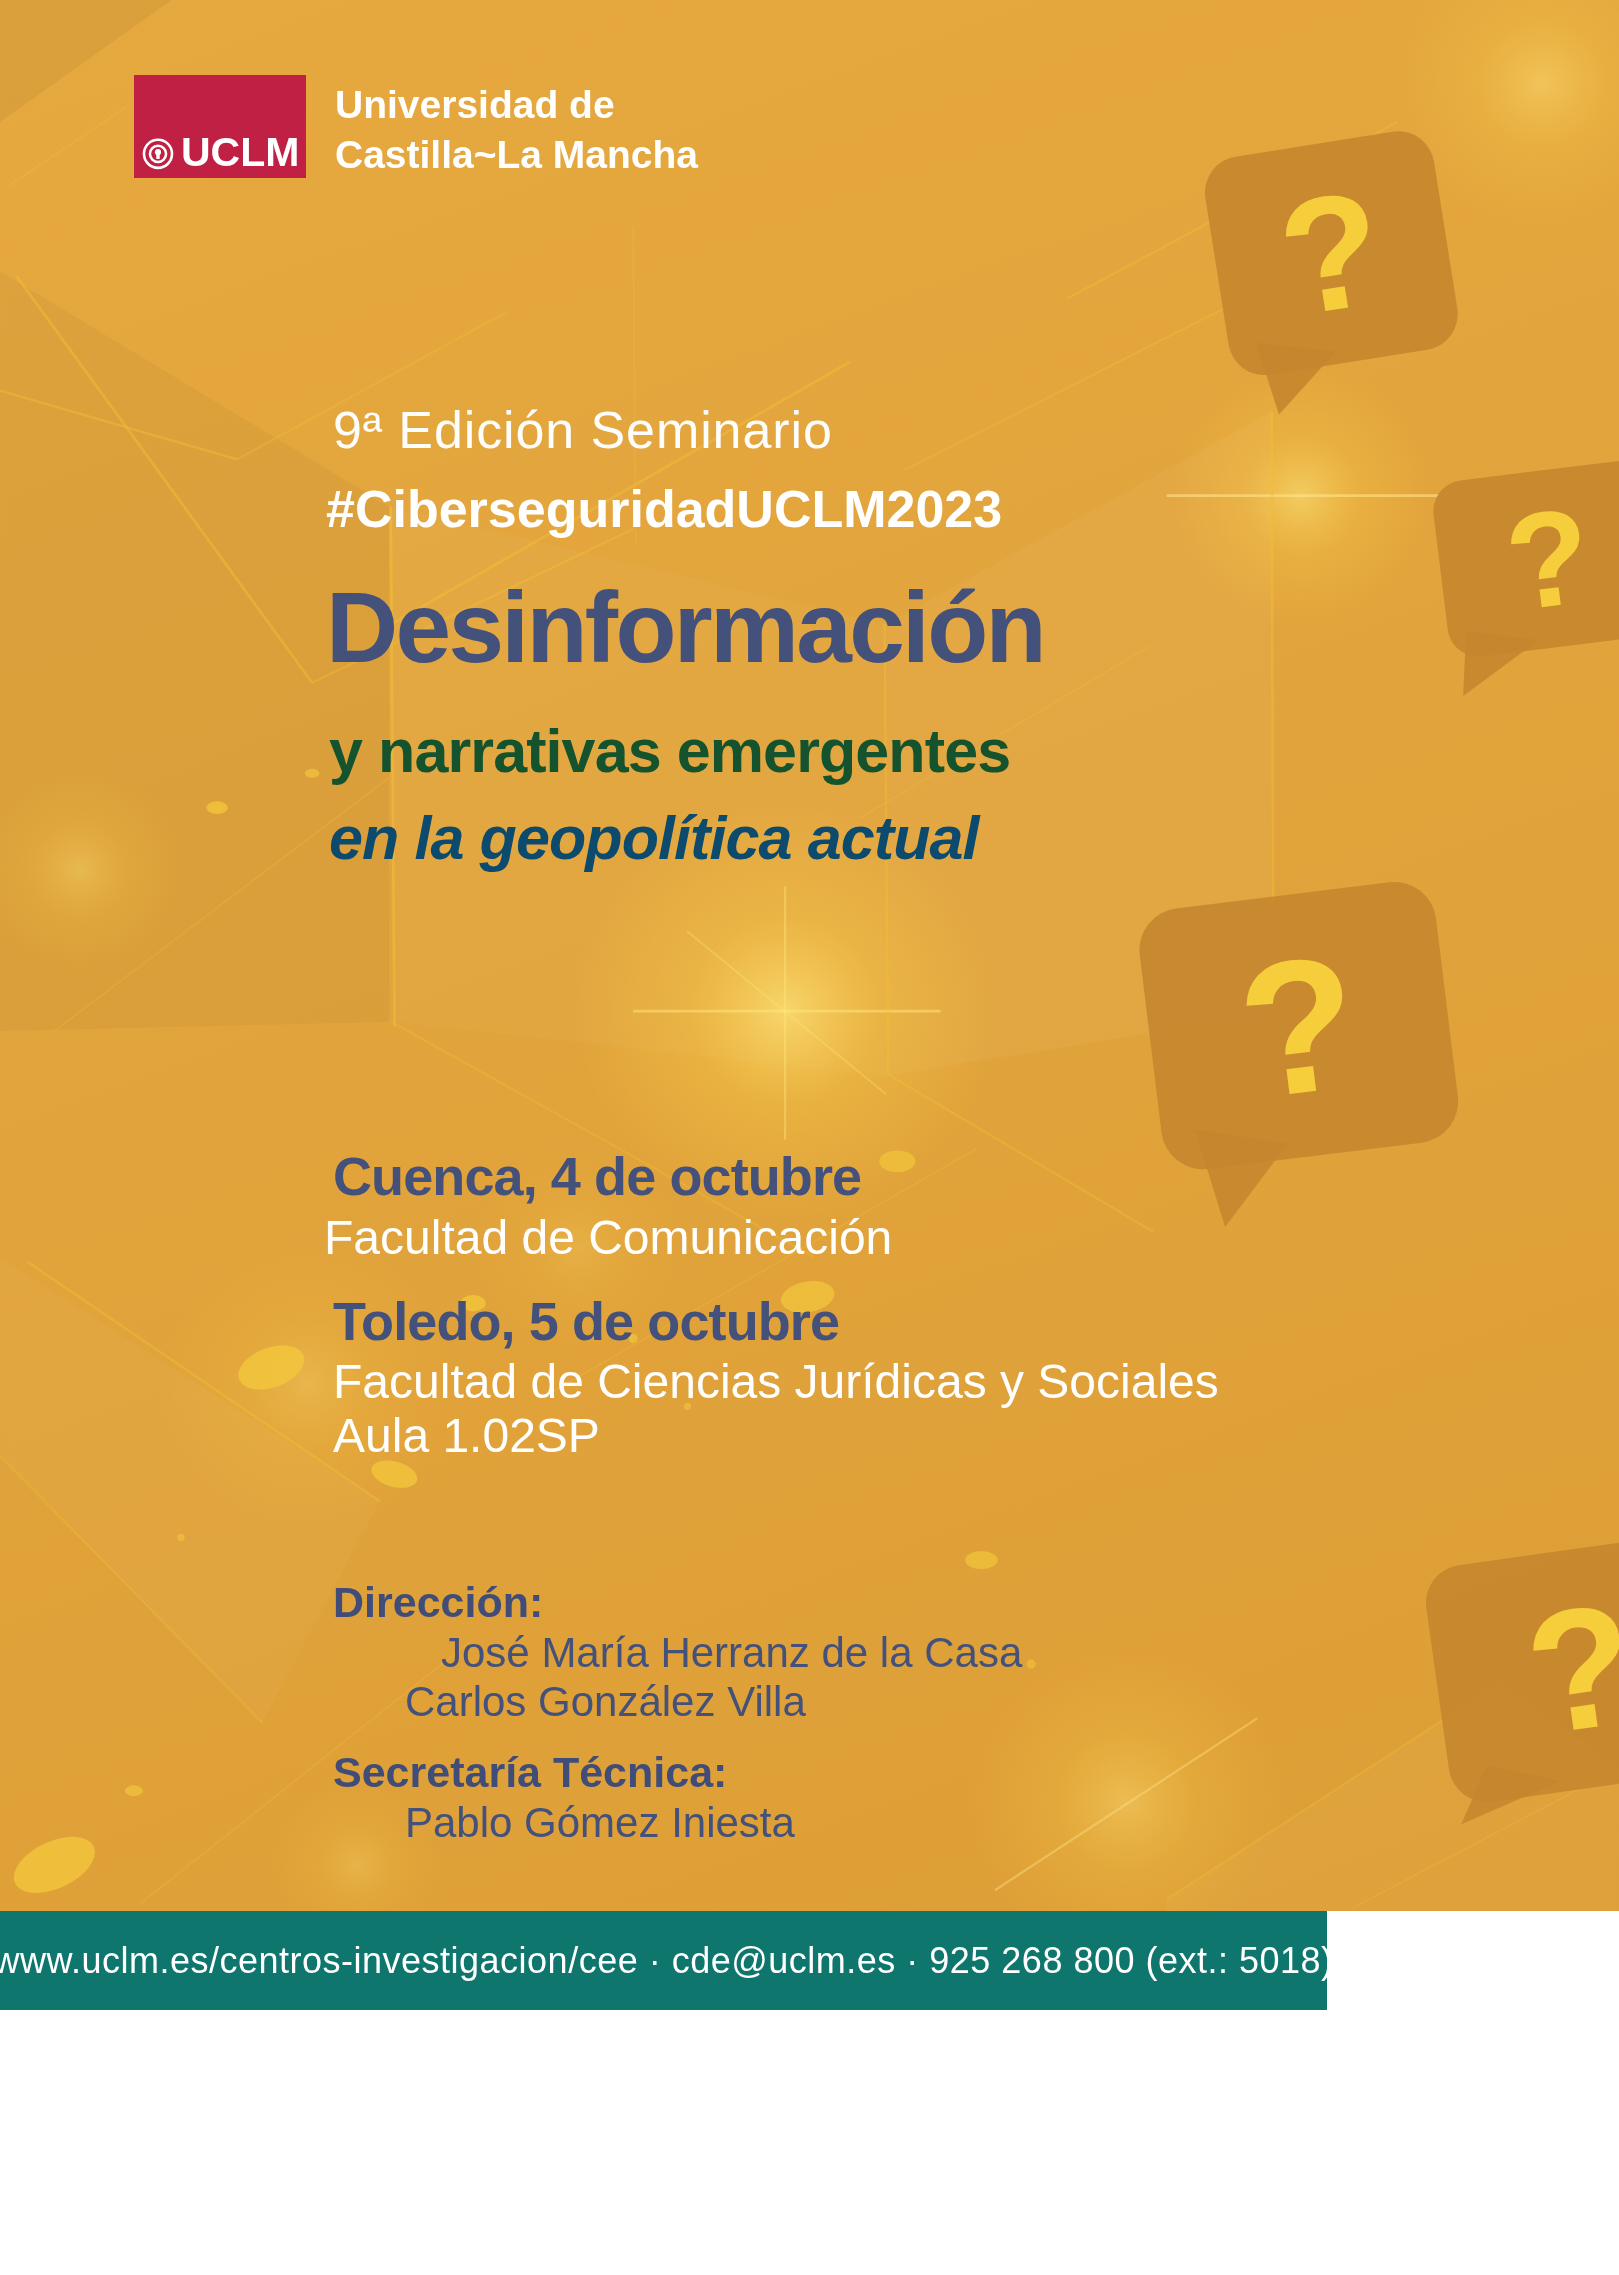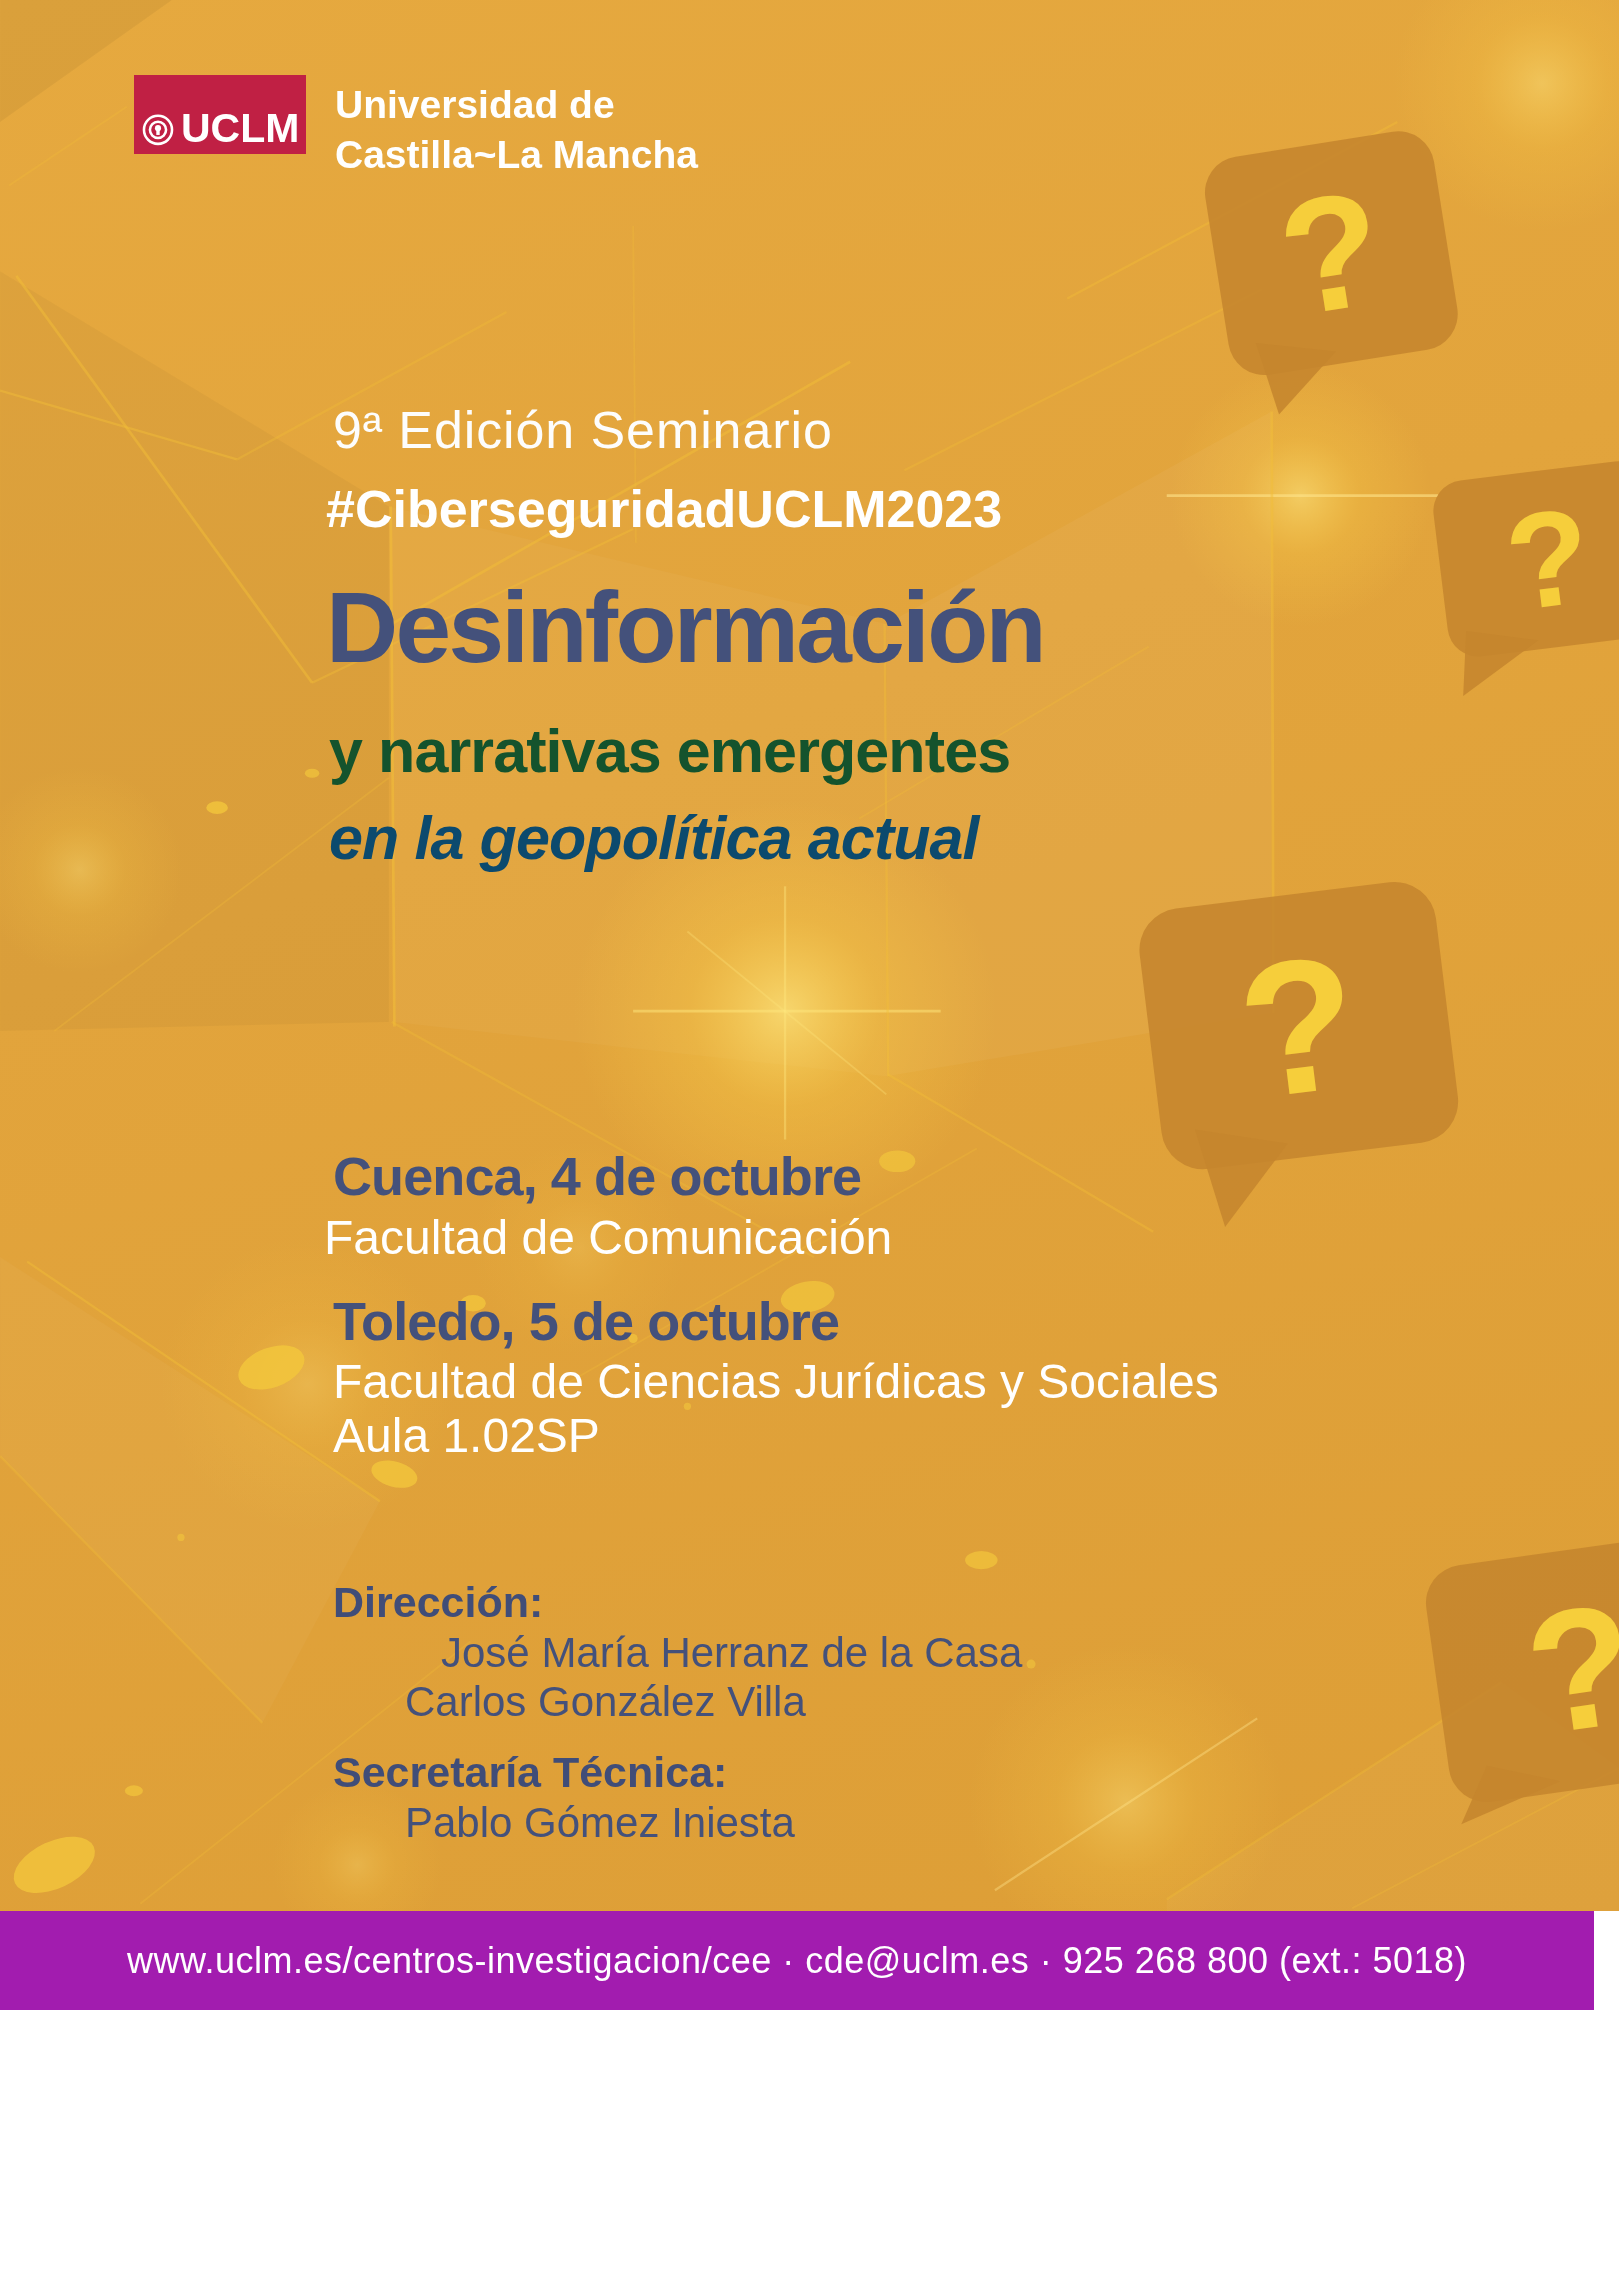--- a/index.html
+++ b/index.html
@@ -8,21 +8,21 @@
     font-family:"Liberation Sans",sans-serif;background:#ffffff;
   }
   
   .hero-bg{
     position:absolute;left:0;top:0;width:1619px;height:1911px;
     background:linear-gradient(160deg,#E6A93F 0%,#E2A43C 40%,#DD9E36 100%);
   }
   .hero-bg svg{position:absolute;left:0;top:0;}
   
   .uclm-logo{
-    position:absolute;left:134px;top:75px;width:172px;height:79px;
+    position:absolute;left:134px;top:75px;width:172px;height:103px;
     background:#C02044;display:flex;align-items:flex-end;justify-content:center;
     padding-bottom:8.1px;box-sizing:border-box;gap:6.3px;
   }
   .uclm-logo .acronym{color:#fff;font-weight:700;font-size:41px;line-height:36px;letter-spacing:0px;}
   .uclm-name{position:absolute;left:335px;top:80px;color:#fff;font-weight:700;font-size:39px;line-height:50px;}
   
   .t{position:absolute;white-space:nowrap;}
   .edition{left:333px;top:400px;font-size:52px;font-weight:400;color:#FDFDFC;letter-spacing:0.9px;}
   .hashtag{left:326px;top:479px;font-size:52px;font-weight:700;color:#FFFFFF;letter-spacing:0px;}
   .main-title{left:326px;top:570px;font-size:100px;font-weight:700;color:#44517B;letter-spacing:-2.7px;}
@@ -37,21 +37,21 @@
   .v2-room{left:333px;top:1408px;}
   .c-label{font-size:43px;font-weight:700;color:#404D78;}
   .c-name{font-size:42px;font-weight:400;color:#44517B;}
   .dir-label{left:333px;top:1578px;}
   .dir-name1{left:405px;top:1629px;margin-left:36px;}
   .dir-name2{left:405px;top:1678px;}
   .sec-label{left:333px;top:1748px;}
   .sec-name{left:405px;top:1799px;}
   
   .contact-bar{
-    position:absolute;left:0;top:1911px;width:1594px;height:99px;background:#a21caf;
+    position:absolute;left:0;top:1911px;width:1327px;height:99px;background:#0f766e;
     display:flex;align-items:center;justify-content:center;
   }
   .contact-bar .txt{color:#FFFFFF;font-size:36px;font-weight:400;letter-spacing:0.5px;white-space:nowrap;}
   
   .footer{position:absolute;left:0;top:2010px;width:1619px;height:266px;background:#fff;}
 </style>
 </head>
 <body>
 
 <div class="poster">

